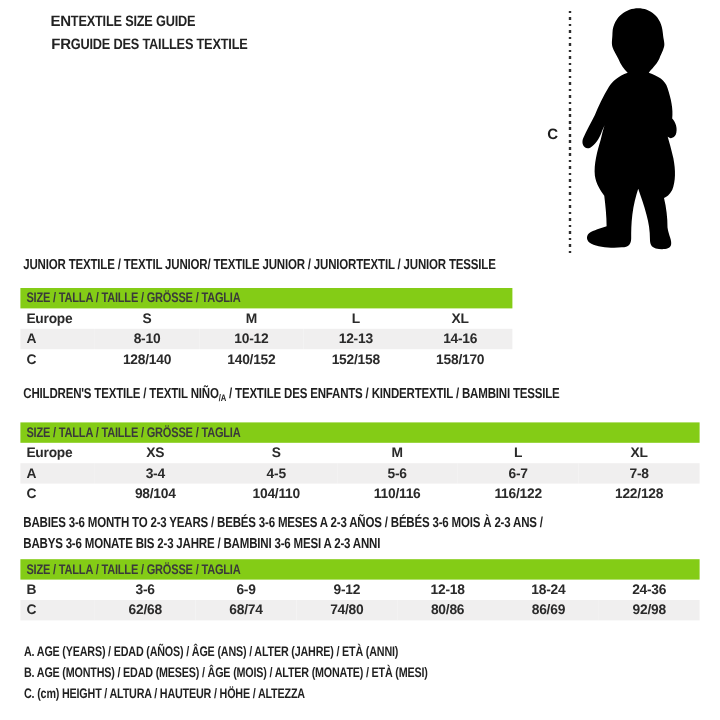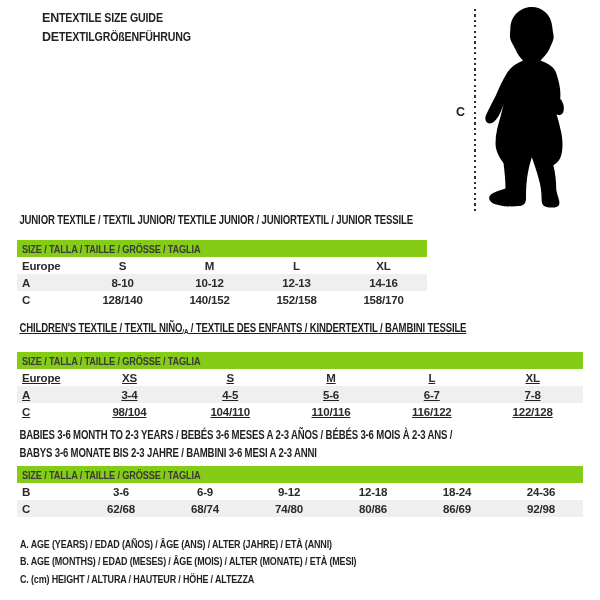--- a/index.html
+++ b/index.html
@@ -54,22 +54,22 @@
 </style>
 </head>
 <body>
 
 <div class="lang-block">
   <div class="lang-row">
     <span class="lang-code">EN</span>
     <span class="lang-label">TEXTILE SIZE GUIDE</span>
   </div>
   <div class="lang-row">
-    <span class="lang-code">DE</span>
-    <span class="lang-label">TEXTILGRÖßENFÜHRUNG</span>
+    <span class="lang-code">FR</span>
+    <span class="lang-label">GUIDE DES TAILLES TEXTILE</span>
   </div>
 </div>
 
 <div class="height-line"></div>
 <div class="height-label">C</div>
 <svg class="baby-svg" width="86" height="205" viewBox="0 0 88 210" aria-hidden="true">
   <path fill="#000000" d="M50 2
     C60 2 70 9 71 23
     C71.5 29 73 32 72 35
     C71 39 69 42 68 45
@@ -142,21 +142,21 @@
       <td class="row-label">C</td>
       <td>128/140</td>
       <td>140/152</td>
       <td>152/158</td>
       <td>158/170</td>
     </tr>
   </tbody>
     </table>
 </div>
 
-<div class="section" style="top:321px; width:566px;text-decoration:underline;">
+<div class="section" style="top:321px; width:566px;">
   <div class="sec-title"><span>CHILDREN'S TEXTILE / TEXTIL NIÑO</span><span class="subscript">/A</span><span> / TEXTILE DES ENFANTS / KINDERTEXTIL / BAMBINI TESSILE</span></div>
   <table class="sizes-table t2">
     <colgroup>
         <col class="label-col">
         <col>
         <col>
         <col>
         <col>
         <col>
       </colgroup>

